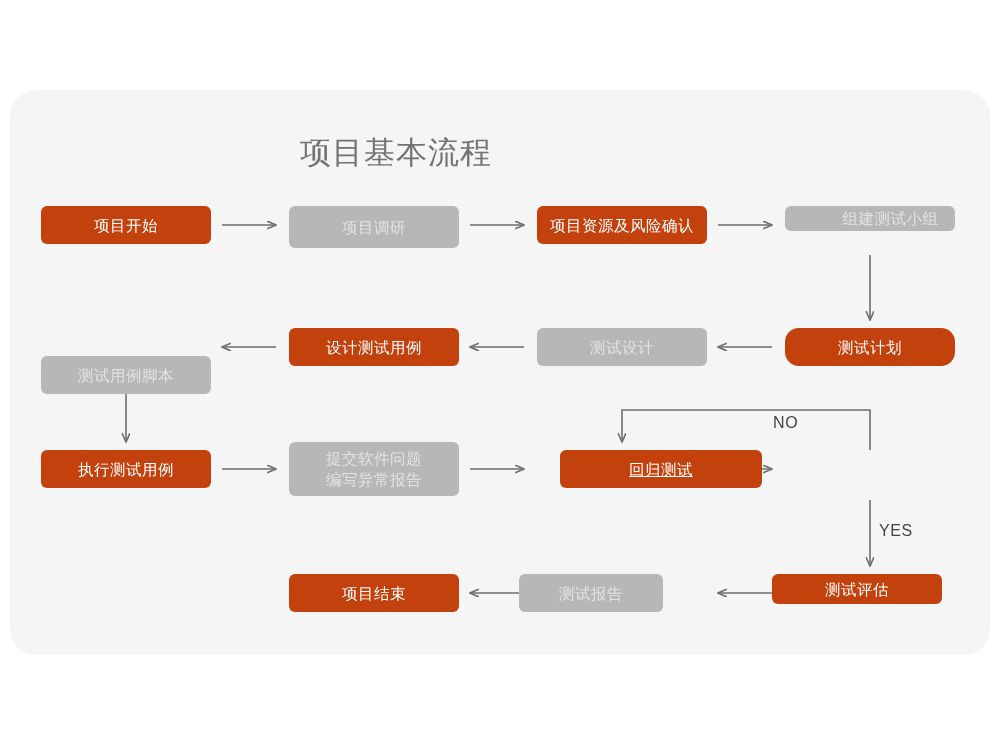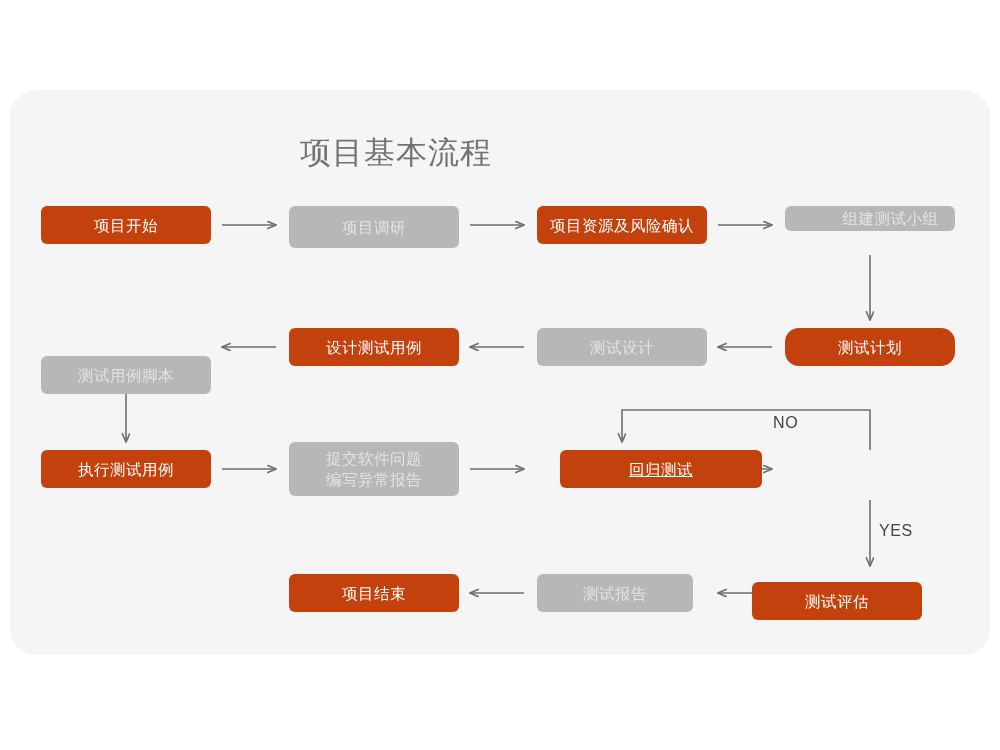--- a/index.html
+++ b/index.html
@@ -126,16 +126,16 @@
   <div class="node purple" style="left:289px; top:328px; width:170px; height:38px;">设计测试用例</div>
   <div class="node gray" style="left:537px; top:328px; width:170px; height:38px;">测试设计</div>
   <div class="node purple" style="left:785px; top:328px; width:170px; height:38px;border-radius:14px;">测试计划</div>
 
   <div class="node purple" style="left:41px;  top:450px; width:170px; height:38px;">执行测试用例</div>
   <div class="node gray" style="left:289px; top:442px; width:170px; height:54px;">提交软件问题
 编写异常报告</div>
   <div class="node purple" style="left:560px; top:450px; width:202px; height:38px;text-decoration:underline;">回归测试</div>
 
   <div class="node purple" style="left:289px; top:574px; width:170px; height:38px;">项目结束</div>
-  <div class="node gray" style="left:537px; top:574px; width:156px; height:38px;">测试报告</div>
-  <div class="node purple" style="left:752px; top:574px; width:170px; height:38px;margin-top:8px;">测试评估</div>
+  <div class="node gray" style="left:519px; top:574px; width:144px; height:38px;">测试报告</div>
+  <div class="node purple" style="left:772px; top:574px; width:170px; height:30px;">测试评估</div>
 
 </div>
 
 </body></html>

